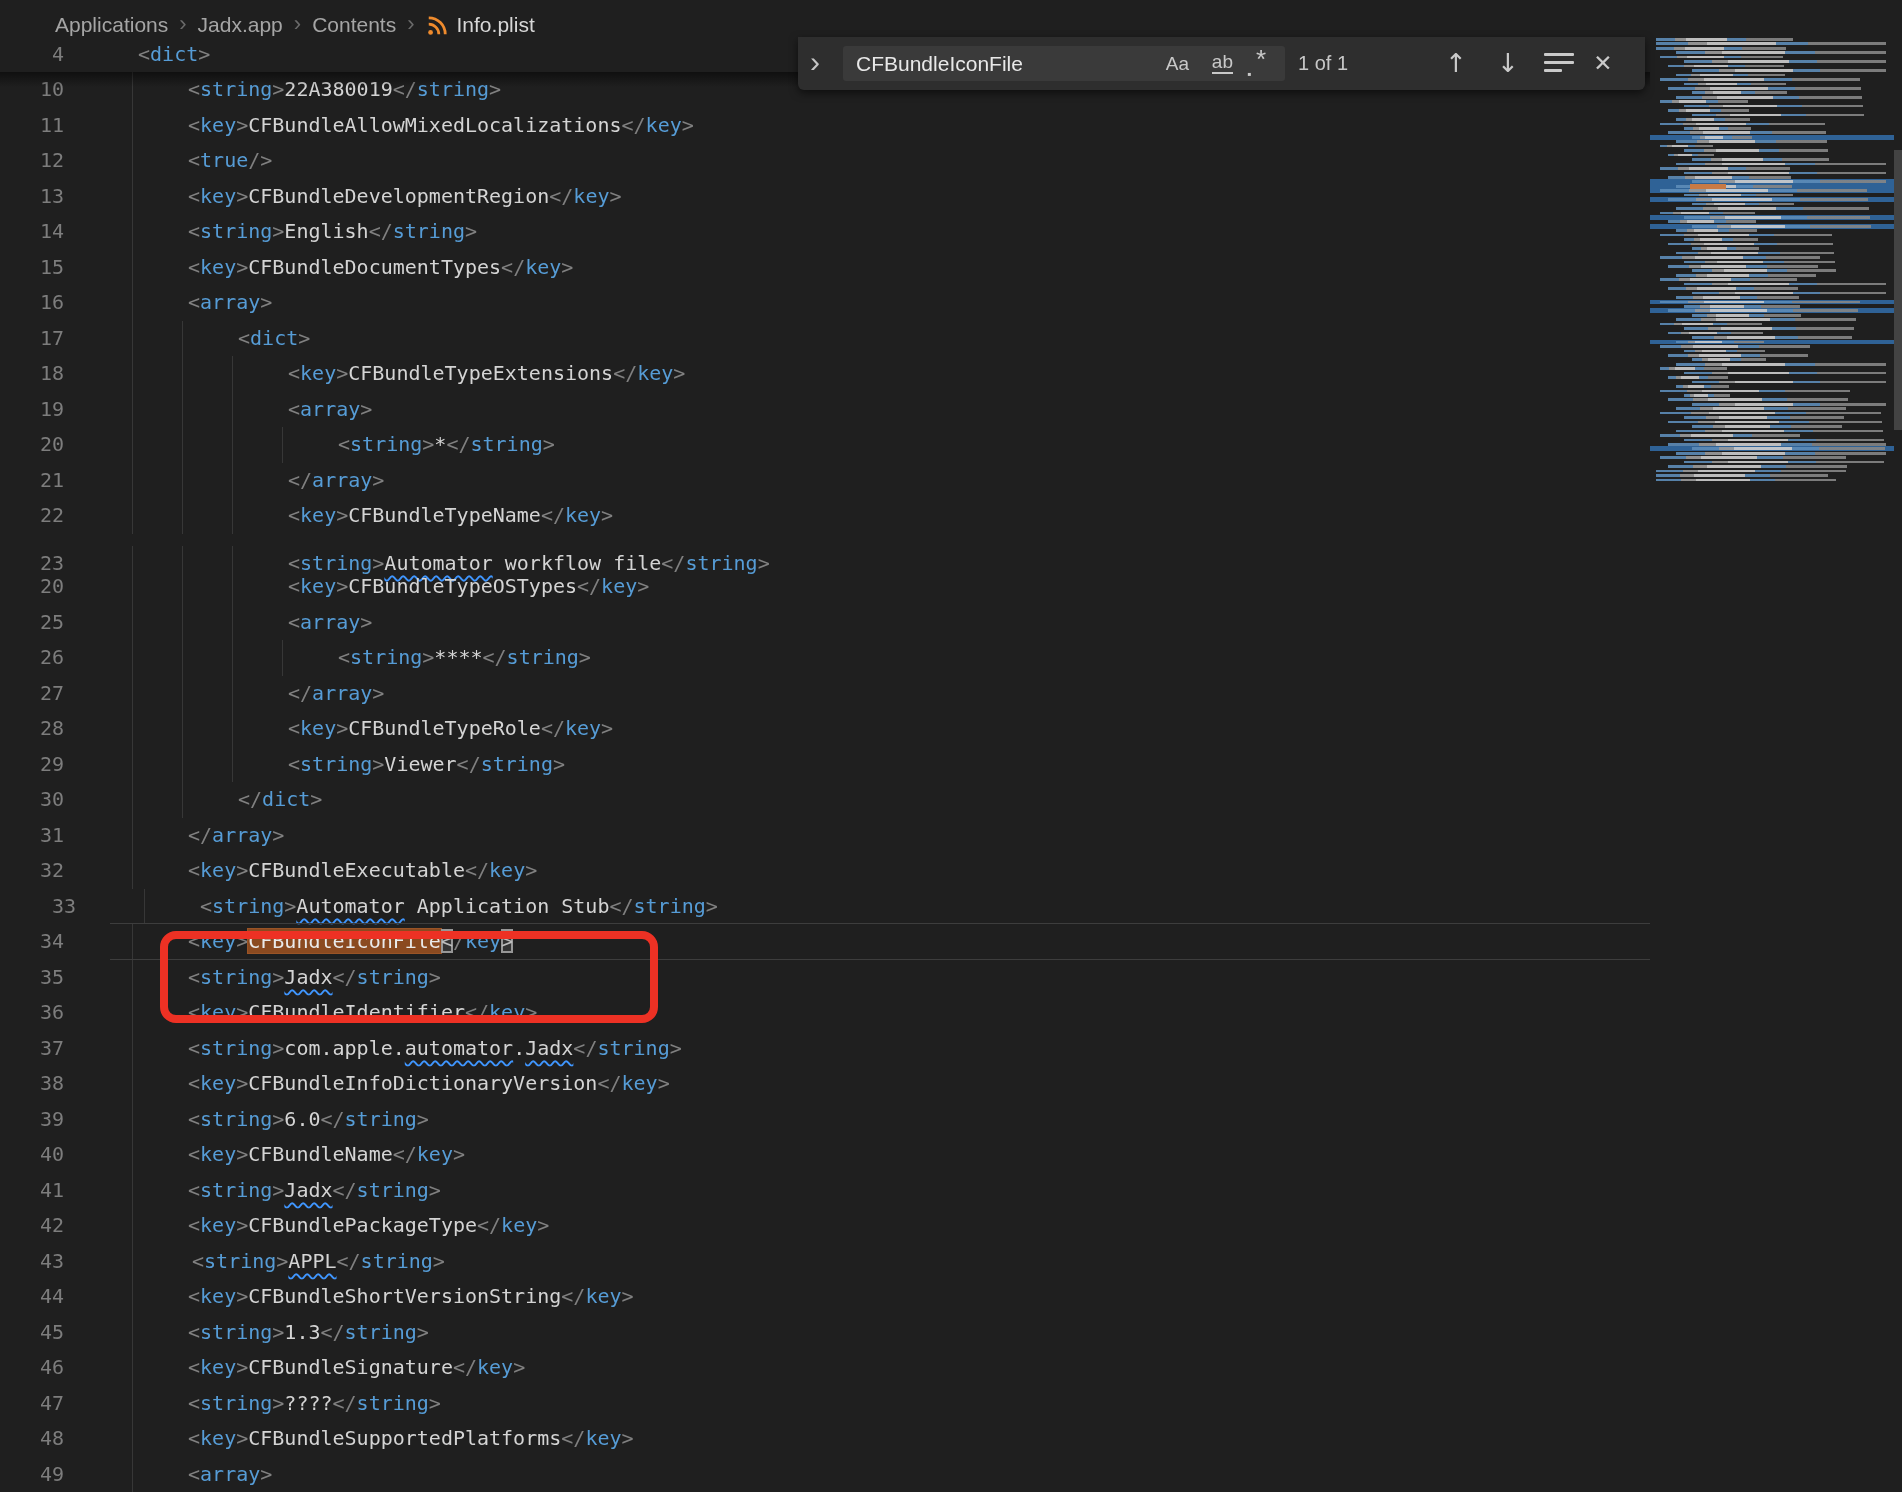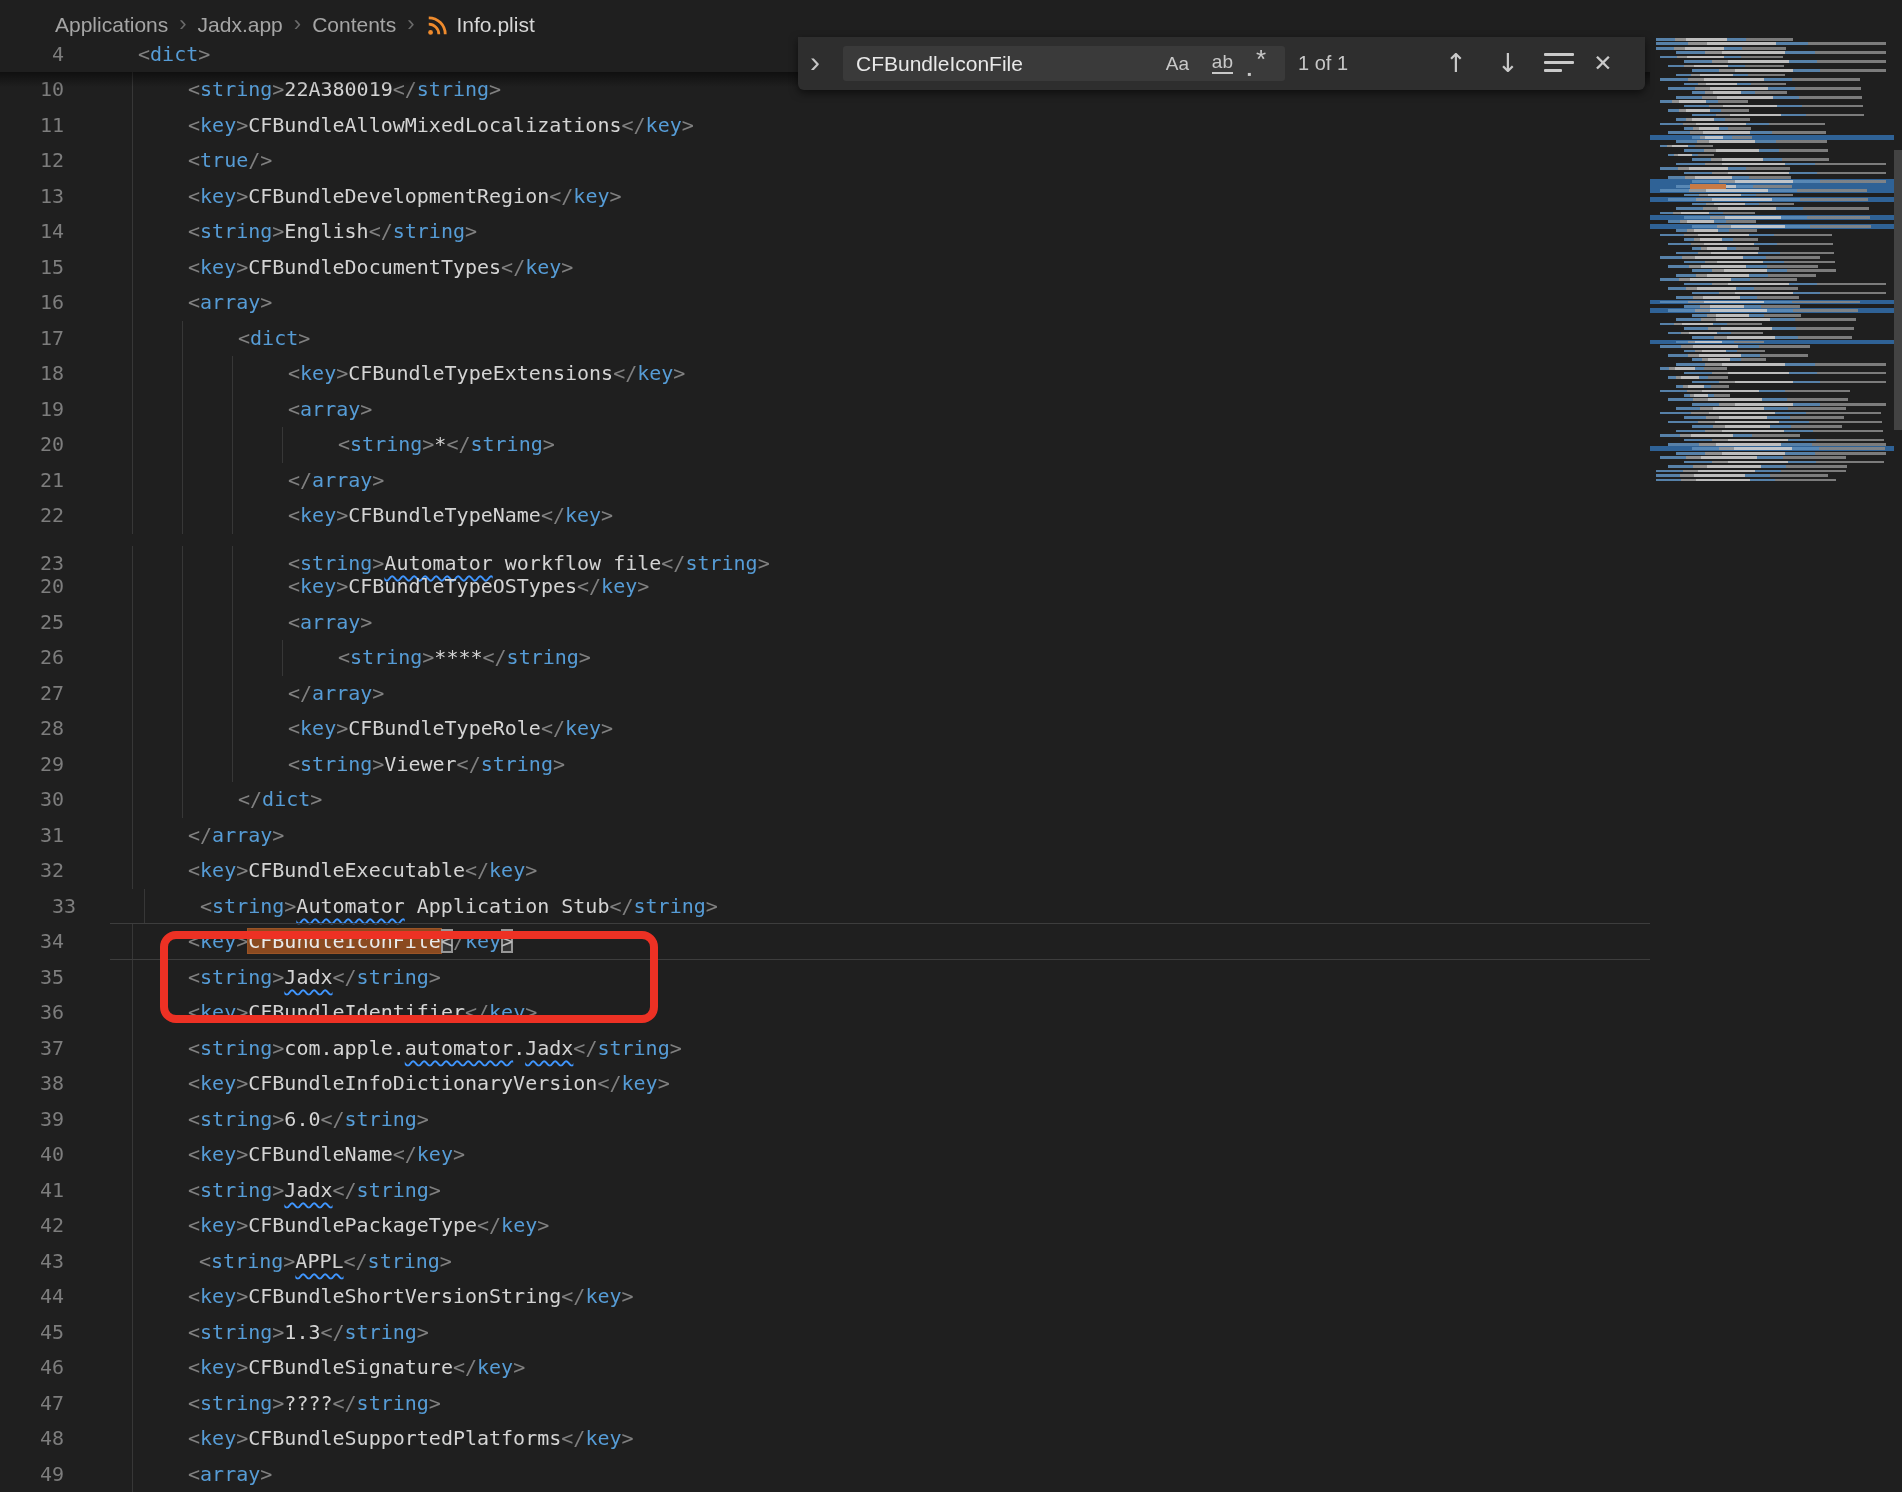--- a/index.html
+++ b/index.html
@@ -281,21 +281,21 @@
       <span class="code" style="left: 188px;"><span class="p">&lt;</span><span class="t">string</span><span class="p">&gt;</span><span class="s">Jadx</span><span class="p">&lt;/</span><span class="t">string</span><span class="p">&gt;</span></span>
     </div>
     <div class="line" style="top: 1208px;">
       <span class="lnum">42</span>
       <i class="guide" style="left: 132px;"></i>
       <span class="code" style="left: 188px;"><span class="p">&lt;</span><span class="t">key</span><span class="p">&gt;</span><span class="x">CFBundlePackageType</span><span class="p">&lt;/</span><span class="t">key</span><span class="p">&gt;</span></span>
     </div>
     <div class="line" style="top: 1243.5px;">
       <span class="lnum">43</span>
       <i class="guide" style="left: 132px;"></i>
-      <span class="code" style="left: 199px;"><span class="p">&lt;</span><span class="t">string</span><span class="p">&gt;</span><span class="s">APPL</span><span class="p">&lt;/</span><span class="t">string</span><span class="p">&gt;</span></span>
+      <span class="code" style="left: 192px;"><span class="p">&lt;</span><span class="t">string</span><span class="p">&gt;</span><span class="s">APPL</span><span class="p">&lt;/</span><span class="t">string</span><span class="p">&gt;</span></span>
     </div>
     <div class="line" style="top: 1279px;">
       <span class="lnum">44</span>
       <i class="guide" style="left: 132px;"></i>
       <span class="code" style="left: 188px;"><span class="p">&lt;</span><span class="t">key</span><span class="p">&gt;</span><span class="x">CFBundleShortVersionString</span><span class="p">&lt;/</span><span class="t">key</span><span class="p">&gt;</span></span>
     </div>
     <div class="line" style="top: 1314.5px;">
       <span class="lnum">45</span>
       <i class="guide" style="left: 132px;"></i>
       <span class="code" style="left: 188px;"><span class="p">&lt;</span><span class="t">string</span><span class="p">&gt;</span><span class="x">1.3</span><span class="p">&lt;/</span><span class="t">string</span><span class="p">&gt;</span></span>

